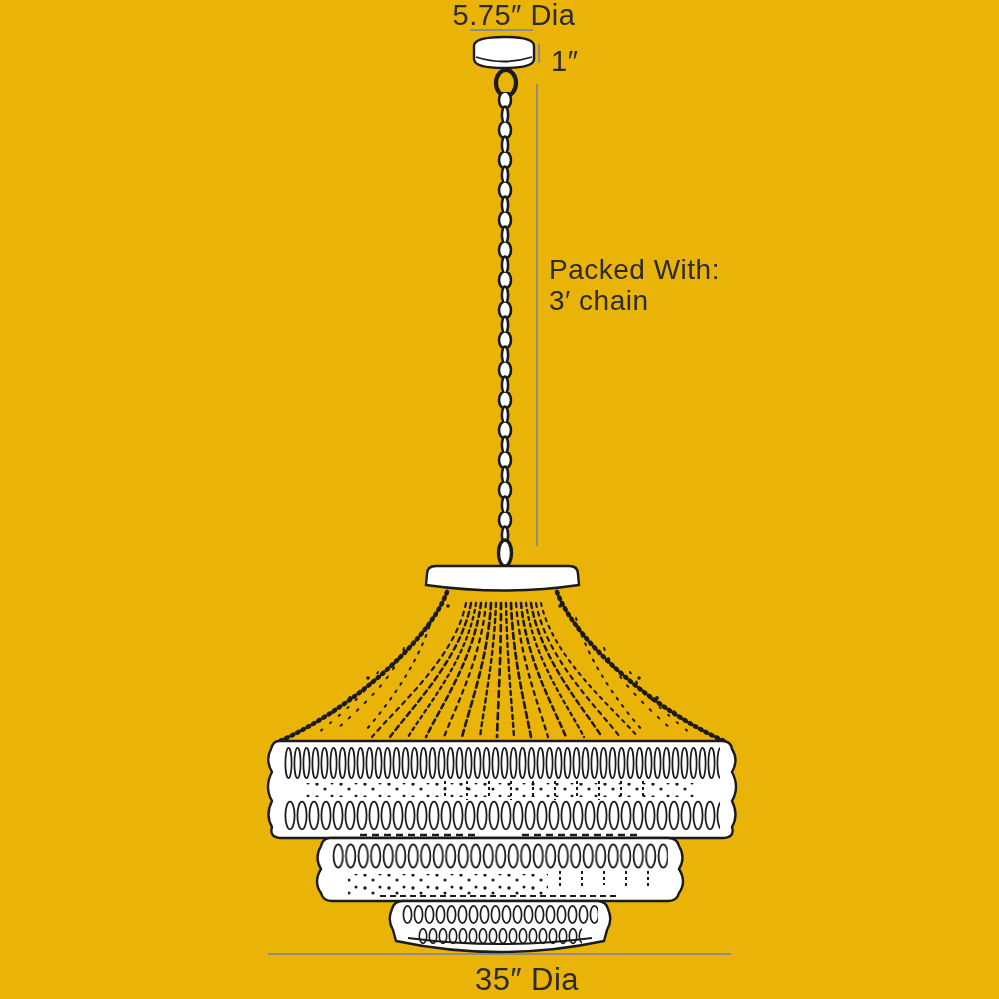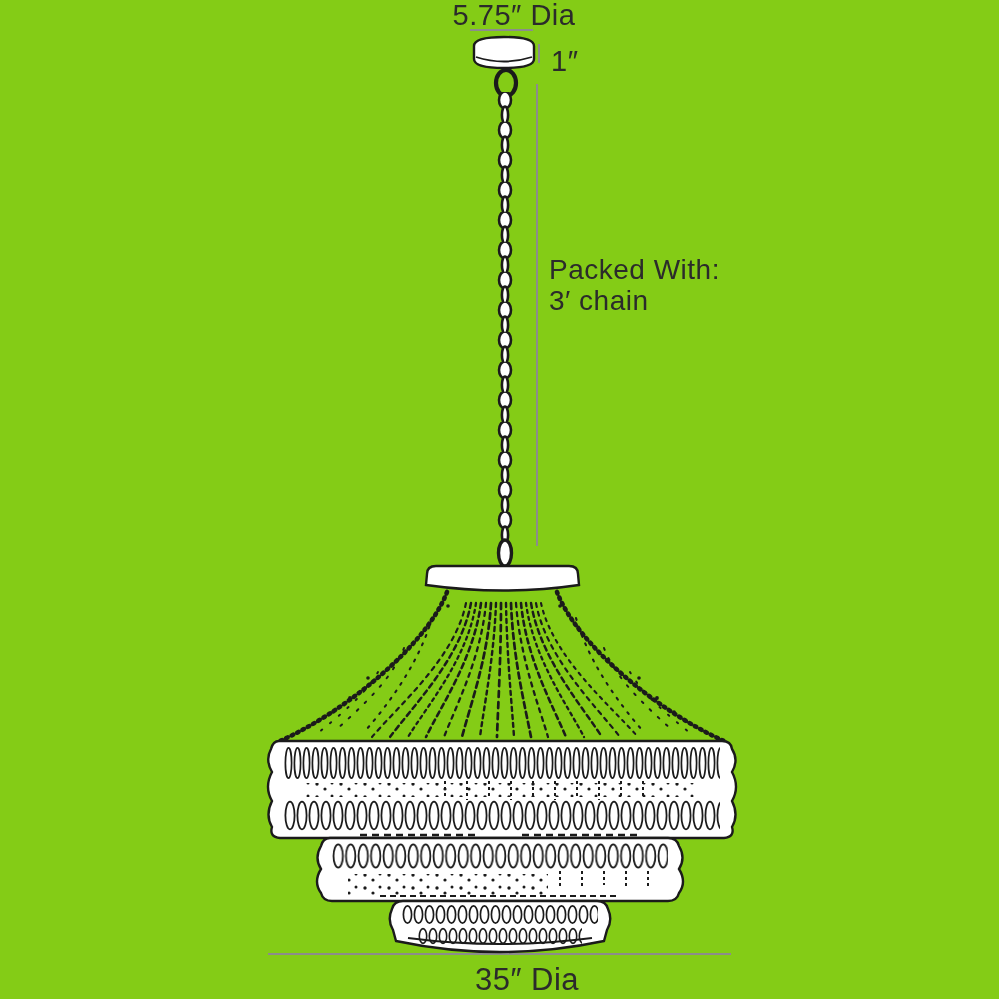--- a/index.html
+++ b/index.html
@@ -8,21 +8,21 @@
     background: #ffffff;
     width: 999px;
     height: 999px;
     overflow: hidden;
     font-family: "Liberation Sans", sans-serif;
   }
   .stage {
     position: relative;
     width: 999px;
     height: 999px;
-    background: #84cc16;
+    background: #eab308;
   }
   svg { display: block; }
   .lbl {
     font-family: "Liberation Sans", sans-serif;
     fill: #2b2b2b;
     letter-spacing: 0.5px;
   }
   .lbl-lg { font-size: 29px; }
   .lbl-md { font-size: 28px; }
   .lbl-xl { font-size: 31px; }

